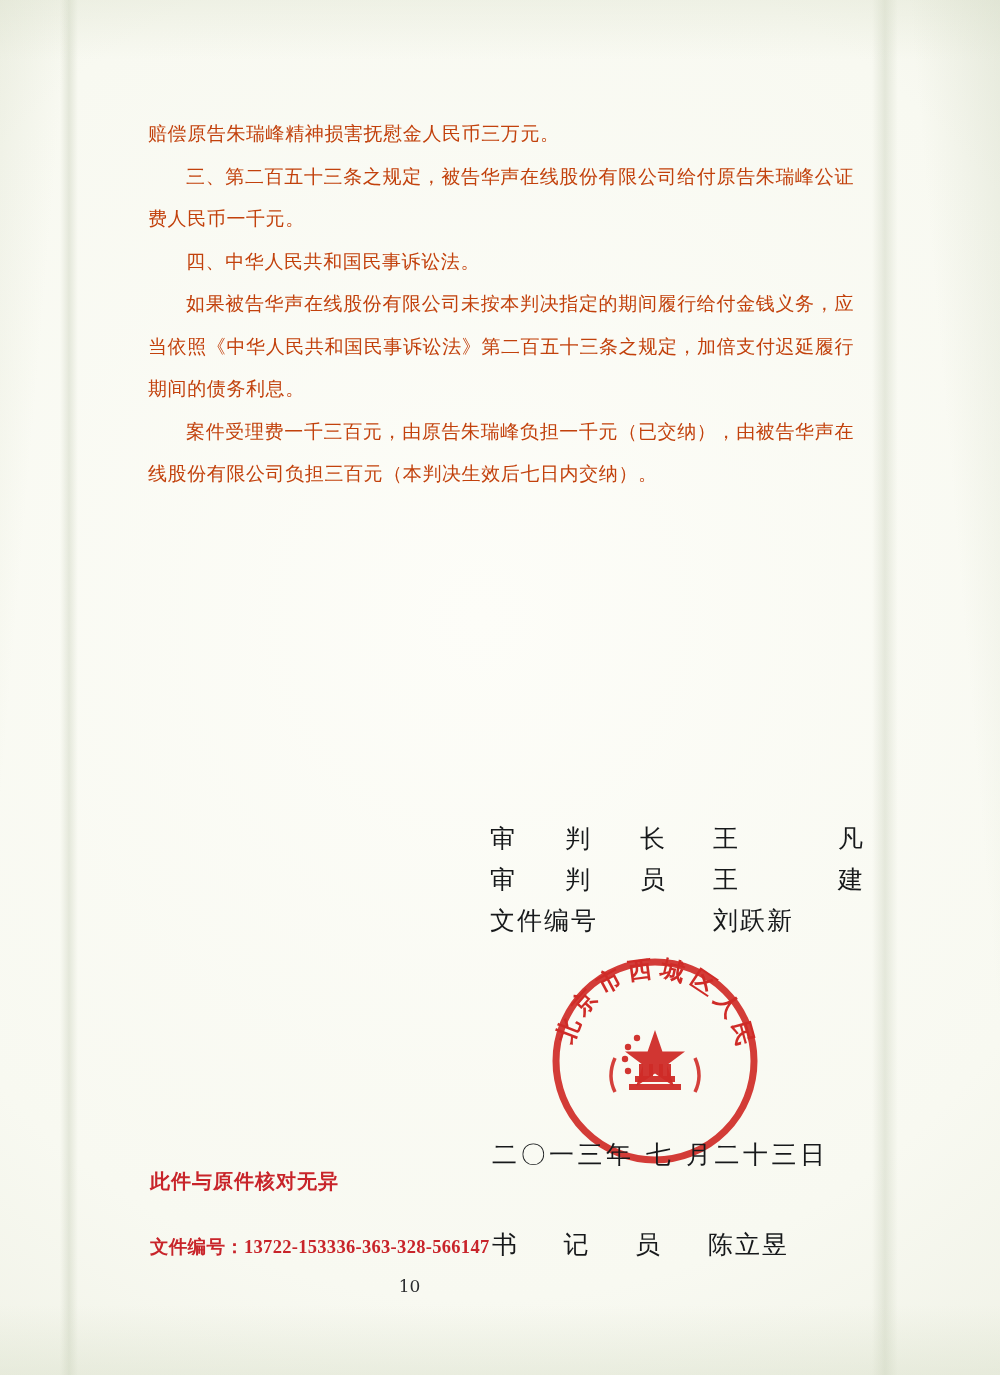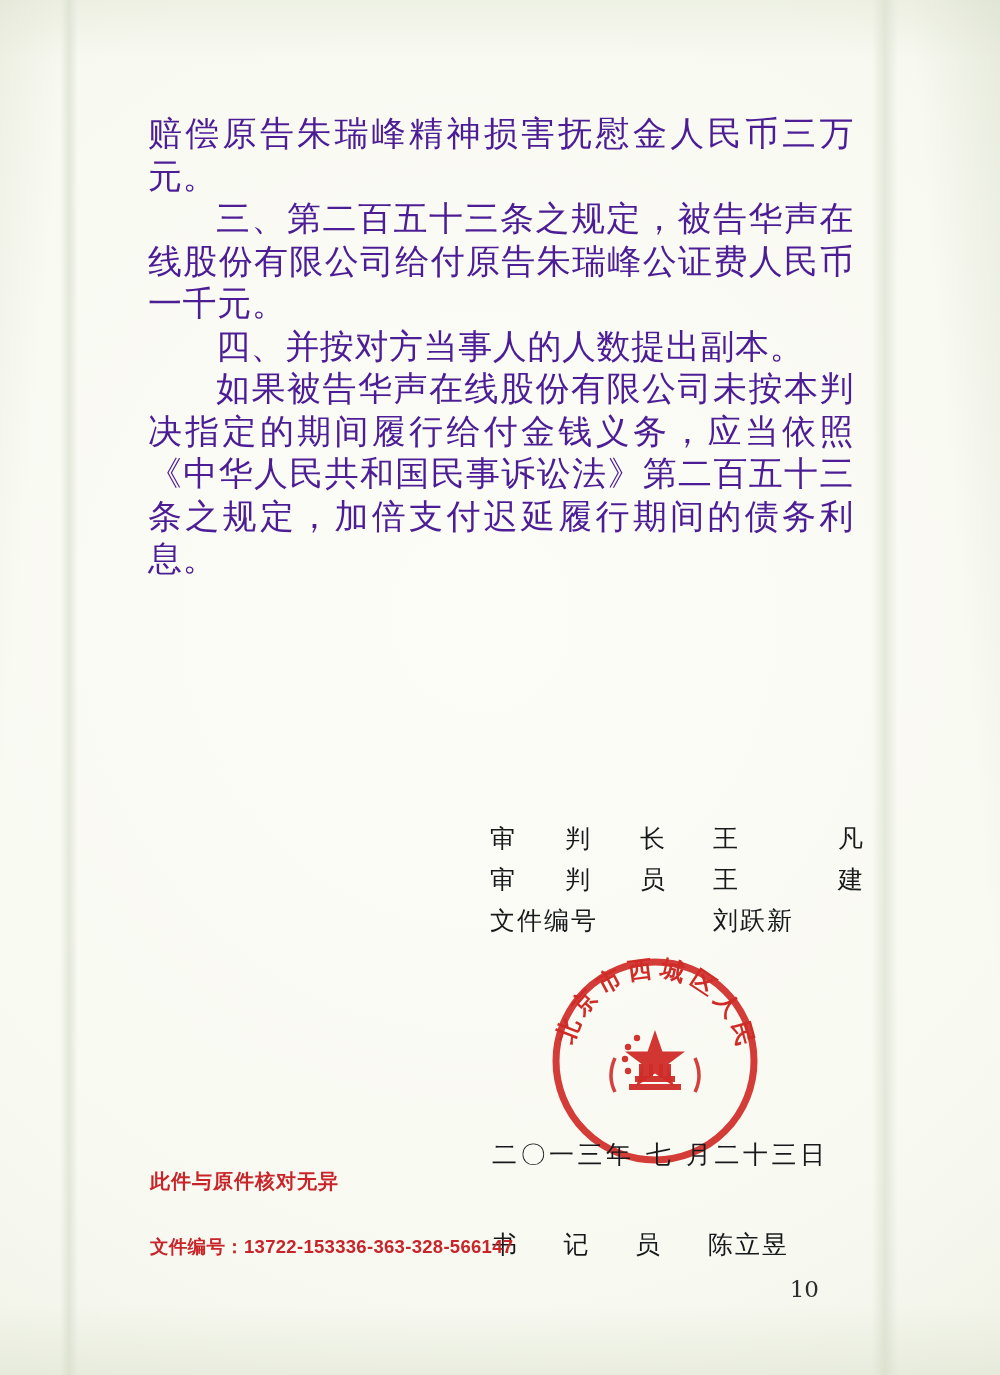--- a/index.html
+++ b/index.html
@@ -45,24 +45,24 @@
     left: 0; top: 0;
     width: 1000px;
     height: 1375px;
   }
 
   .body-text {
     position: absolute;
     left: 148px;
     top: 112px;
     width: 706px;
-    font-size: 34px;
+    font-size: 19px;
     line-height: 42.5px;
     letter-spacing: 0.6px;
-    color: #4c1d95;
+    color: #c2410c;
     text-align: justify;
     text-justify: inter-ideograph;
   }
   .para {
     margin: 0 0 0 0;
     text-indent: 2em;
   }
   .para.noindent { text-indent: 0; }
 
   
@@ -123,21 +123,21 @@
     width: 150px;
     display: flex;
     justify-content: space-between;
     padding-left: 48px;
   }
 
   
   .red-note {
     position: absolute;
     color: #c8242a;
-    font-family: Liberation Sans, sans-serif;
+    font-family: Liberation Serif, serif;
     font-weight: bold;
   }
   #verify-note {
     left: 150px;
     top: 1168px;
     font-size: 20px;
     letter-spacing: 1px;
   }
   #doc-number {
     left: 150px;
@@ -145,22 +145,22 @@
     font-size: 18.5px;
     letter-spacing: 0.3px;
     font-weight: bold;
   }
 
   .page-number {
     position: absolute;
     left: 0;
     top: 1276px;
     width: 819px;
-    text-align: right;
-    font-size: 23px;
+    text-align: center;
+    font-size: 17px;
     color: #2b2d2f;
     font-family: "DejaVu Serif", "Liberation Serif", serif;
   }
 
   
   #seal {
     position: absolute;
     left: 546px;
     top: 952px;
     width: 218px;
@@ -181,22 +181,23 @@
 <div id="page">
   <div class="crease" style="left:872px; top:0; width:26px; height:1375px;"></div>
   <div class="crease" style="left:60px; top:0; width:18px; height:1375px;"></div>
 </div>
 
 <div id="content">
 
   <div class="body-text">
     <p class="para noindent">赔偿原告朱瑞峰精神损害抚慰金人民币三万元。</p>
     <p class="para">三、第二百五十三条之规定，被告华声在线股份有限公司给付原告朱瑞峰公证费人民币一千元。</p>
-    <p class="para">四、并按对方当事人的人数提出副本。</p>
+    <p class="para">四、中华人民共和国民事诉讼法。</p>
     <p class="para">如果被告华声在线股份有限公司未按本判决指定的期间履行给付金钱义务，应当依照《中华人民共和国民事诉讼法》第二百五十三条之规定，加倍支付迟延履行期间的债务利息。</p>
+    <p class="para">案件受理费一千三百元，由原告朱瑞峰负担一千元（已交纳），由被告华声在线股份有限公司负担三百元（本判决生效后七日内交纳）。</p>
   </div>
 
   <div class="sig-block">
     <div class="sig-row">
       <div class="sig-role">
         <span>审</span>
         <span>判</span>
         <span>长</span>
       </div>
       <div class="sig-name">

